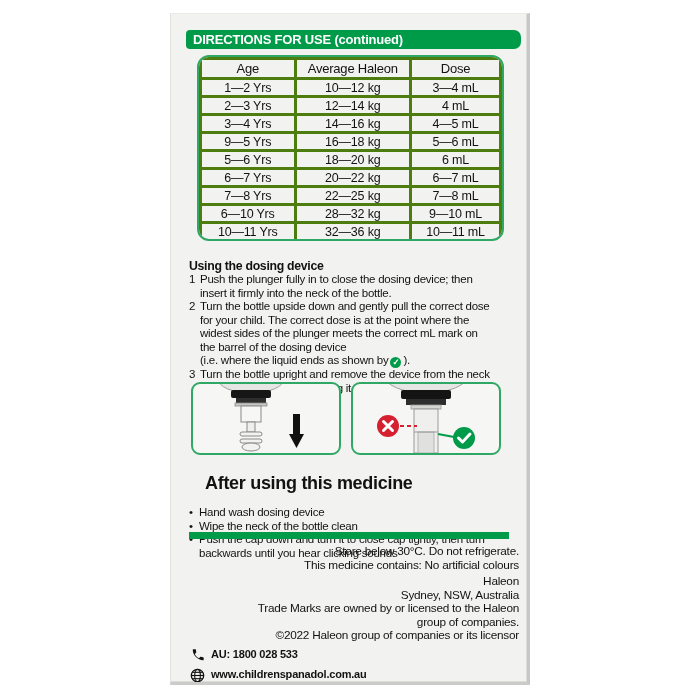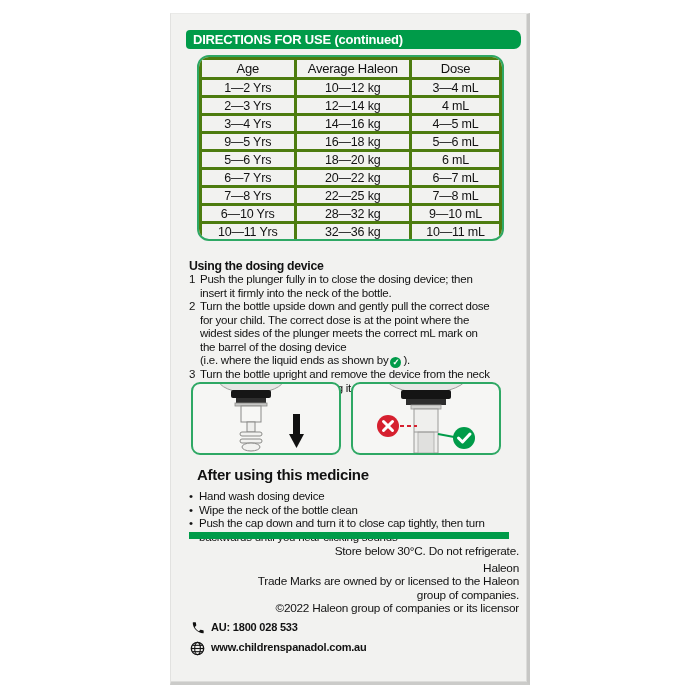--- a/index.html
+++ b/index.html
@@ -35,21 +35,21 @@
     background:#009B49;color:#fff;font-size:8.5px;line-height:11px;text-align:center;
     font-weight:bold;vertical-align:-1px;margin:0 2px;}
   
   .illus{position:absolute;width:150px;height:73px;background:#f6f6f4;
     border:2px solid #2EA864;border-radius:9px;box-sizing:border-box;overflow:hidden;}
   .illus1{left:20px;top:368px;}
   .illus2{left:180px;top:368px;}
   
   .after{position:absolute;left:18px;top:446px;width:330px;color:#121212;
     font-size:11.5px;line-height:13.5px;letter-spacing:-0.25px;}
-  .after h3{margin:8px;font-size:15px;line-height:14px;letter-spacing:-0.3px;}
+  .after h3{margin:16px;font-size:18px;line-height:14px;letter-spacing:-0.3px;}
   .bullet{display:flex;}
   .bullet .b{width:10px;flex:none;}
   .divider{position:absolute;left:18px;top:518px;width:320px;height:7px;background:#009B49;}
   
   .bottom{position:absolute;left:18px;top:531px;width:330px;color:#121212;
     font-size:11.8px;line-height:13.5px;letter-spacing:-0.25px;text-align:right;}
   .bottom p{margin:0;}
   .gap{height:3px;}
   .bold{font-weight:normal;}
   .contact{display:flex;align-items:center;margin-top:5px;font-weight:bold;
@@ -215,22 +215,24 @@
         <span class="b">•</span>
         <span class="pre">Push the cap down and turn it to close cap tightly, then turn
 backwards until you hear clicking sounds</span>
       </div>
     </div>
 
     <div class="divider"></div>
 
     <div class="bottom">
       <p>Store below 30°C. Do not refrigerate.</p>
+      <p>This medicine contains: No artificial colours</p>
       <div class="gap"></div>
       <p class="bold">Haleon</p>
+      <p>Sydney, NSW, Australia</p>
       <p class="pre">Trade Marks are owned by or licensed to the Haleon
 group of companies.</p>
       <p>©2022 Haleon group of companies or its licensor</p>
       <div class="contact">
         <span class="cicon">
           <svg width="14" height="14" viewBox="0 0 24 24">
               <path fill="#111111" d="M6.6 10.8c1.5 3 3.9 5.4 6.9 6.9l2.3-2.3c.3-.3.7-.4 1.1-.2 1.2.4 2.5.6 3.8.6.6 0 1 .4 1 1V20c0 .6-.4 1-1 1C11.8 21 3 12.2 3 3c0-.6.4-1 1-1h3.5c.6 0 1 .4 1 1 0 1.3.2 2.6.6 3.8.1.4 0 .8-.2 1.1l-2.3 2.3z"></path>
             </svg>
         </span>
         <span>AU: 1800 028 533</span>

